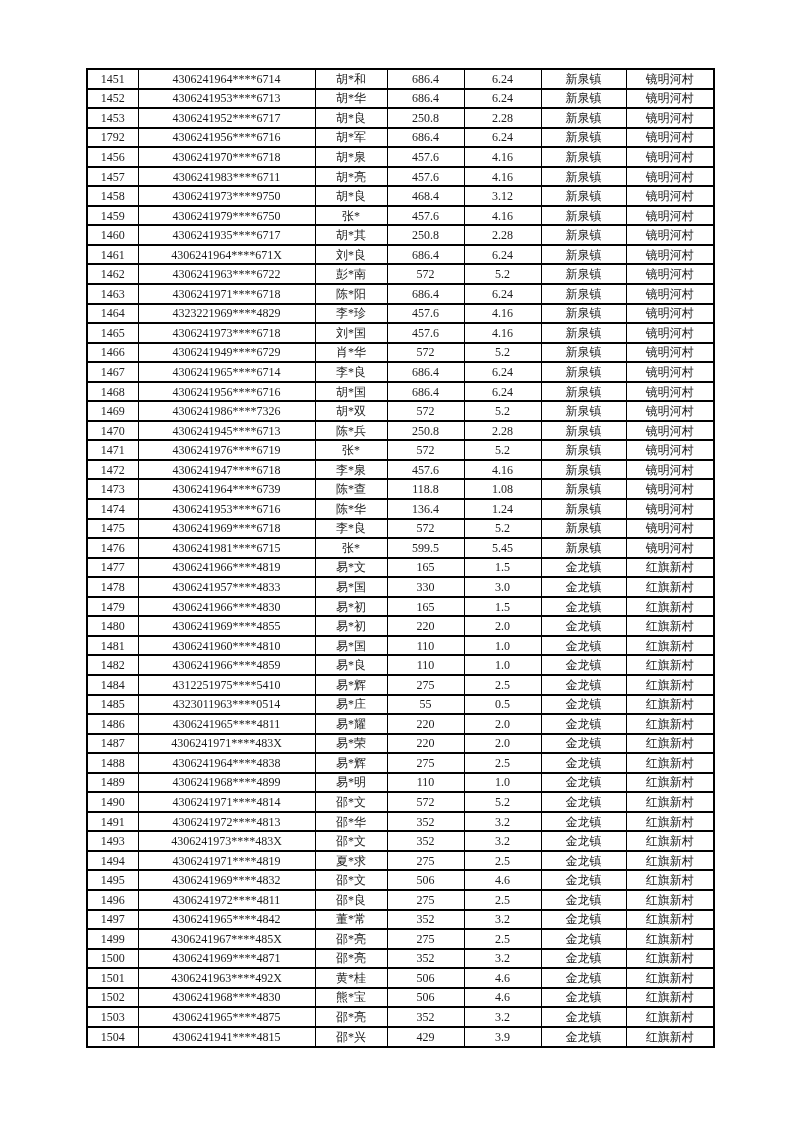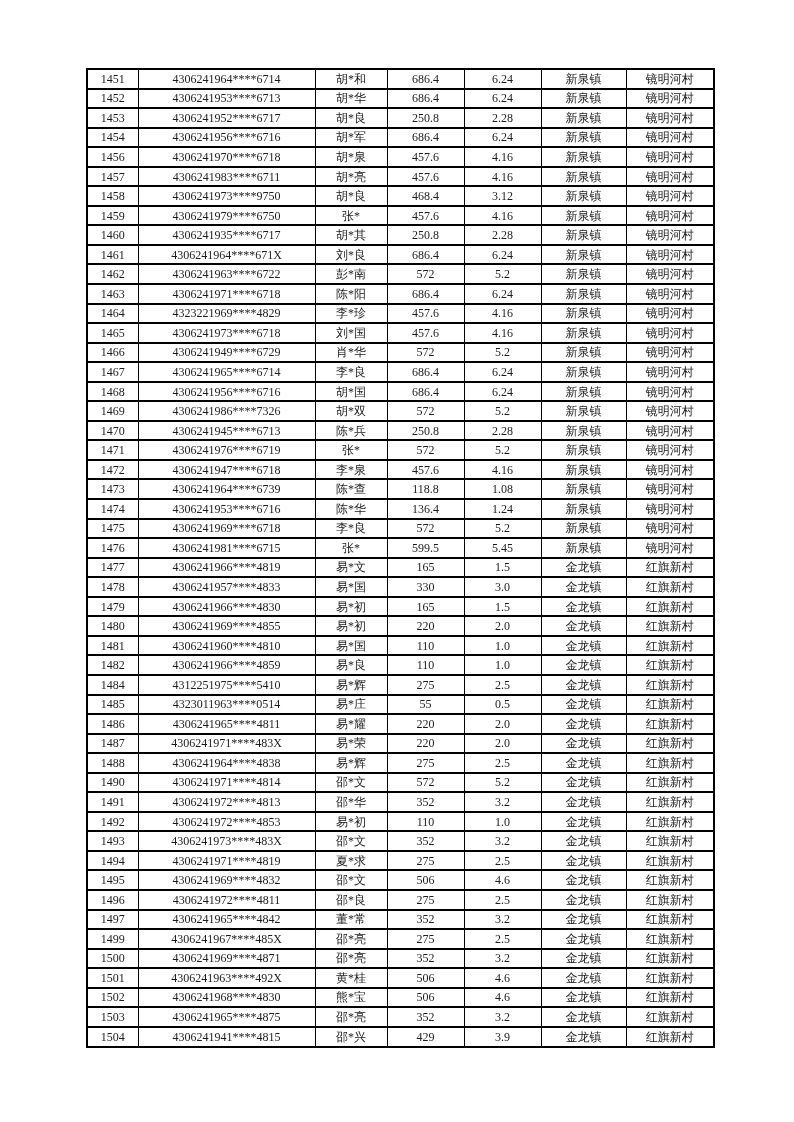--- a/index.html
+++ b/index.html
@@ -90,21 +90,21 @@
         <tr>
           <td>1453</td>
           <td>4306241952****6717</td>
           <td>胡*良</td>
           <td>250.8</td>
           <td>2.28</td>
           <td>新泉镇</td>
           <td>镜明河村</td>
         </tr>
         <tr>
-          <td>1454</td>
+          <td>1792</td>
           <td>4306241956****6716</td>
           <td>胡*军</td>
           <td>686.4</td>
           <td>6.24</td>
           <td>新泉镇</td>
           <td>镜明河村</td>
         </tr>
         <tr>
           <td>1456</td>
           <td>4306241970****6718</td>
@@ -387,47 +387,47 @@
         <tr>
           <td>1488</td>
           <td>4306241964****4838</td>
           <td>易*辉</td>
           <td>275</td>
           <td>2.5</td>
           <td>金龙镇</td>
           <td>红旗新村</td>
         </tr>
         <tr>
+          <td>1489</td>
+          <td>4306241968****4899</td>
+          <td>易*明</td>
+          <td>110</td>
+          <td>1.0</td>
+          <td>金龙镇</td>
+          <td>红旗新村</td>
+        </tr>
+        <tr>
           <td>1490</td>
           <td>4306241971****4814</td>
           <td>邵*文</td>
           <td>572</td>
           <td>5.2</td>
           <td>金龙镇</td>
           <td>红旗新村</td>
         </tr>
         <tr>
           <td>1491</td>
           <td>4306241972****4813</td>
           <td>邵*华</td>
           <td>352</td>
           <td>3.2</td>
           <td>金龙镇</td>
           <td>红旗新村</td>
         </tr>
         <tr>
-          <td>1492</td>
-          <td>4306241972****4853</td>
-          <td>易*初</td>
-          <td>110</td>
-          <td>1.0</td>
-          <td>金龙镇</td>
-          <td>红旗新村</td>
-        </tr>
-        <tr>
           <td>1493</td>
           <td>4306241973****483X</td>
           <td>邵*文</td>
           <td>352</td>
           <td>3.2</td>
           <td>金龙镇</td>
           <td>红旗新村</td>
         </tr>
         <tr>
           <td>1494</td>

